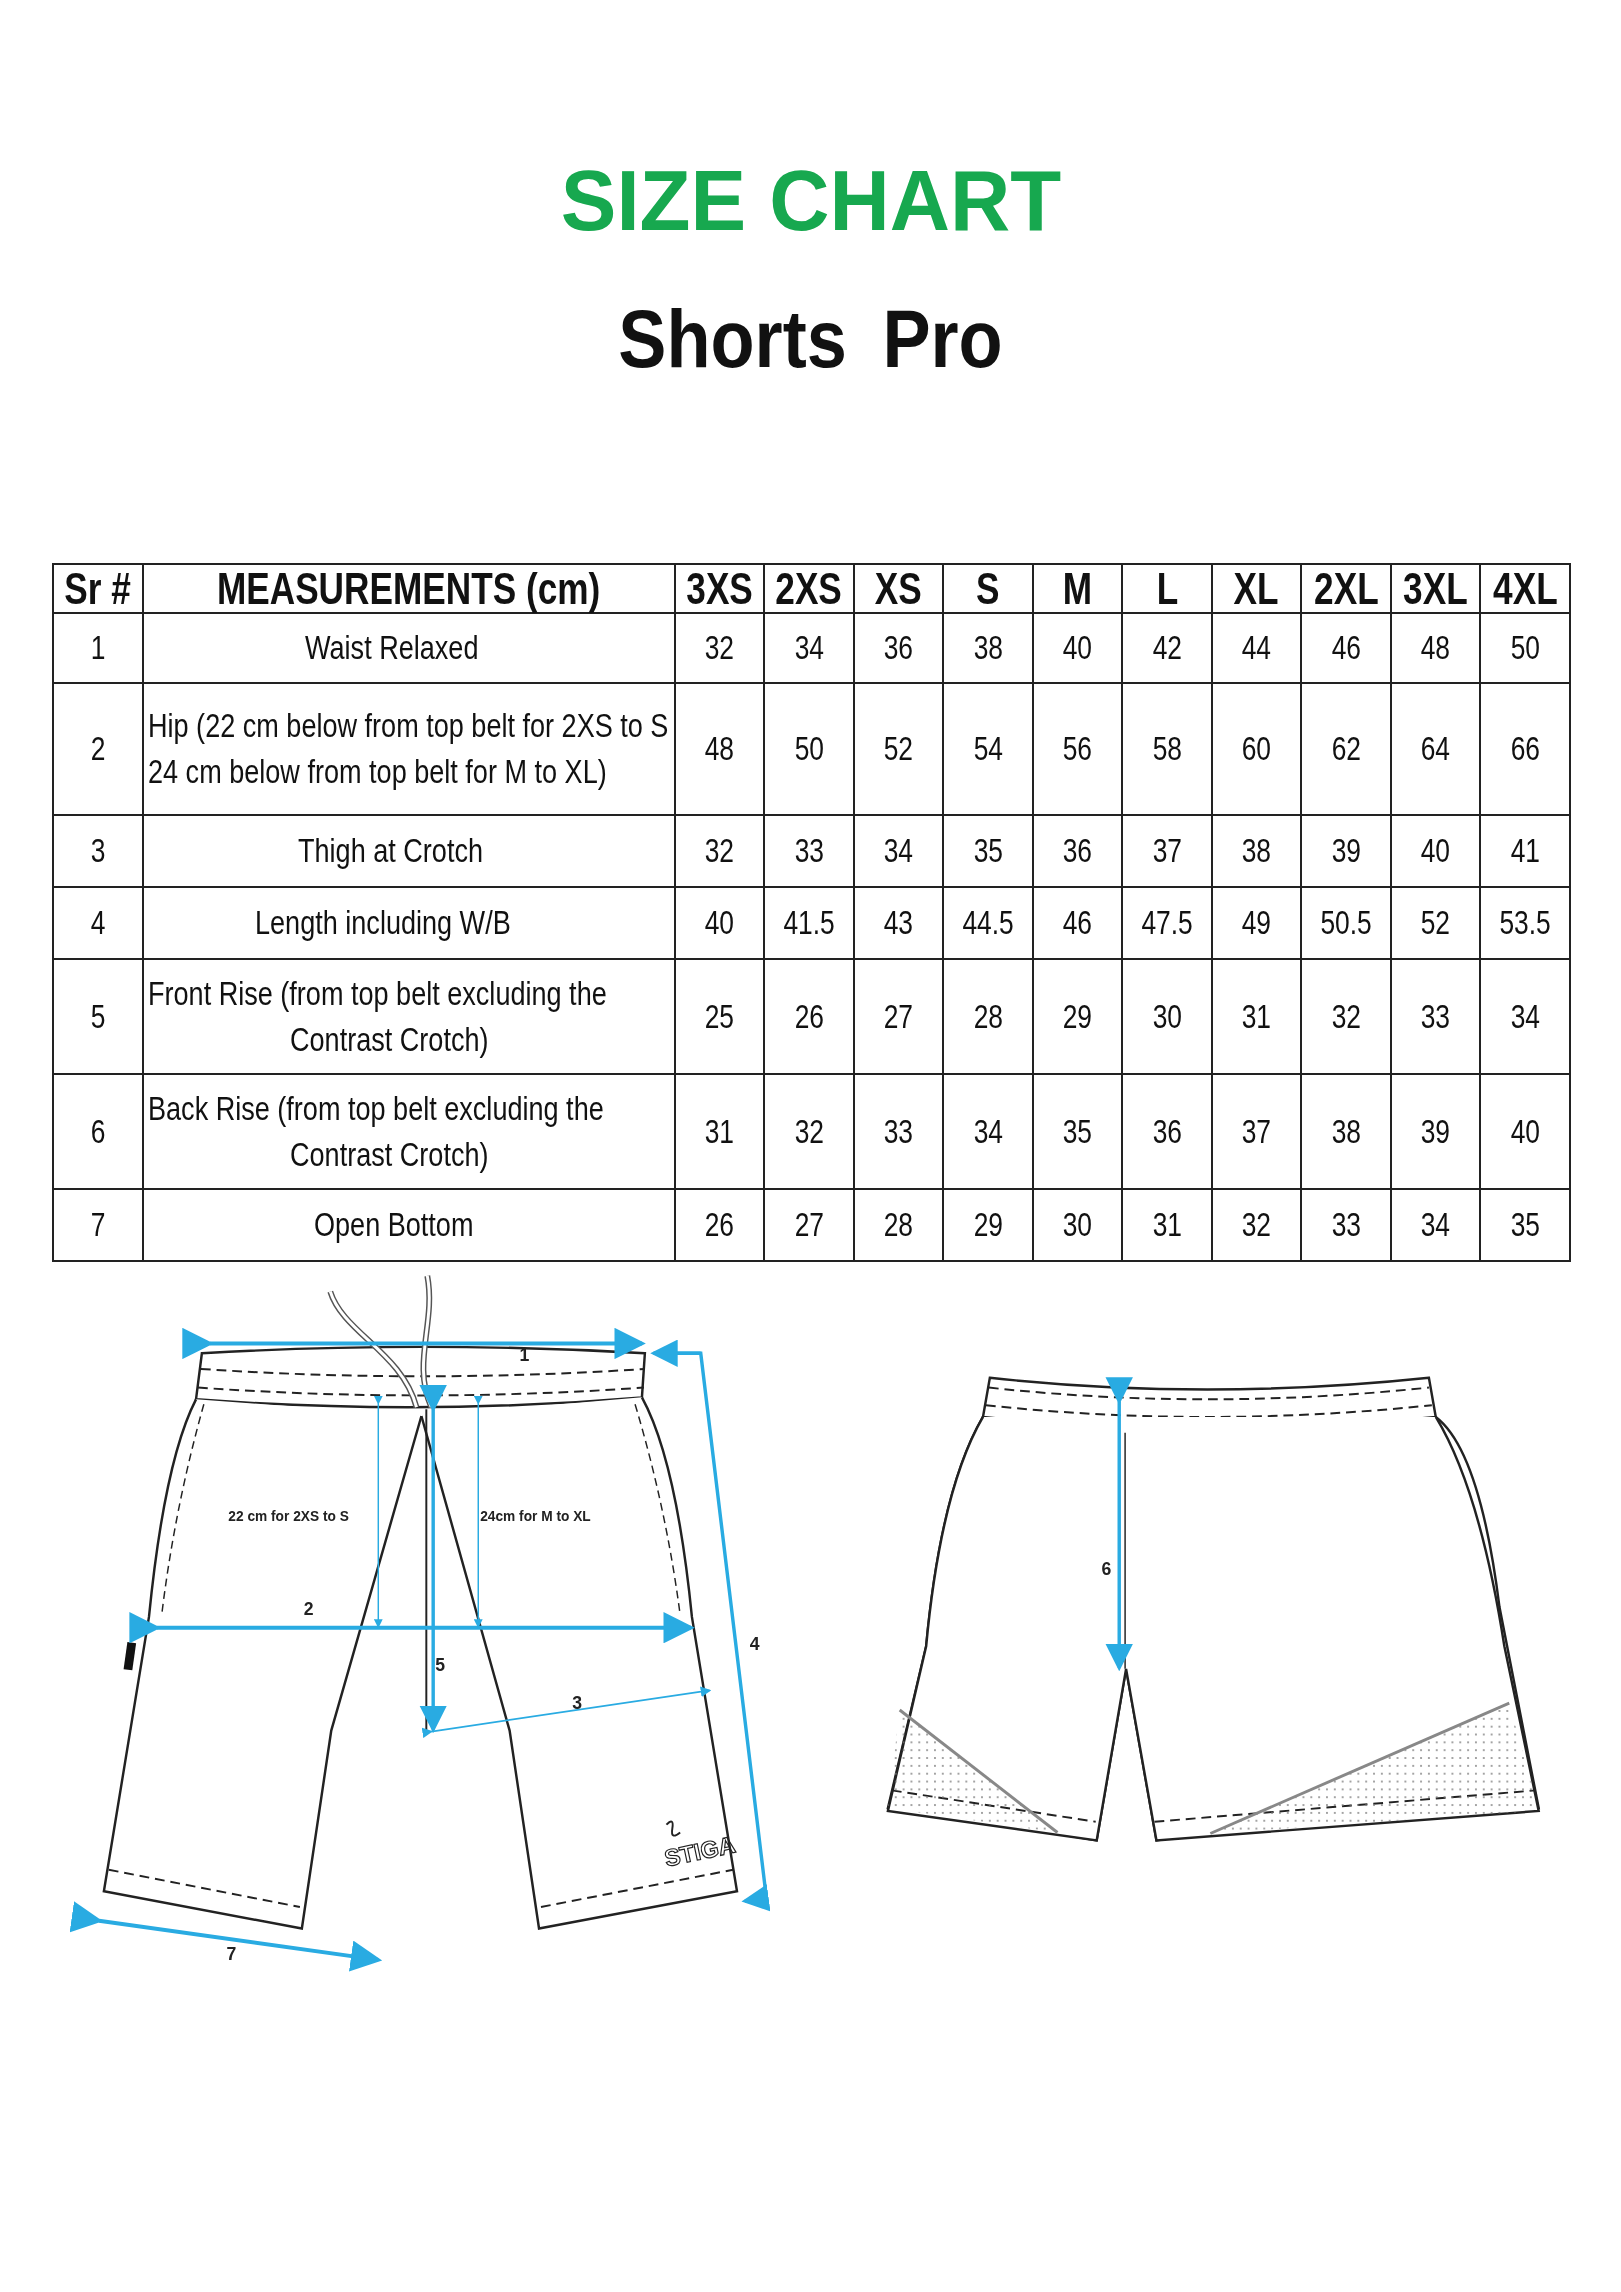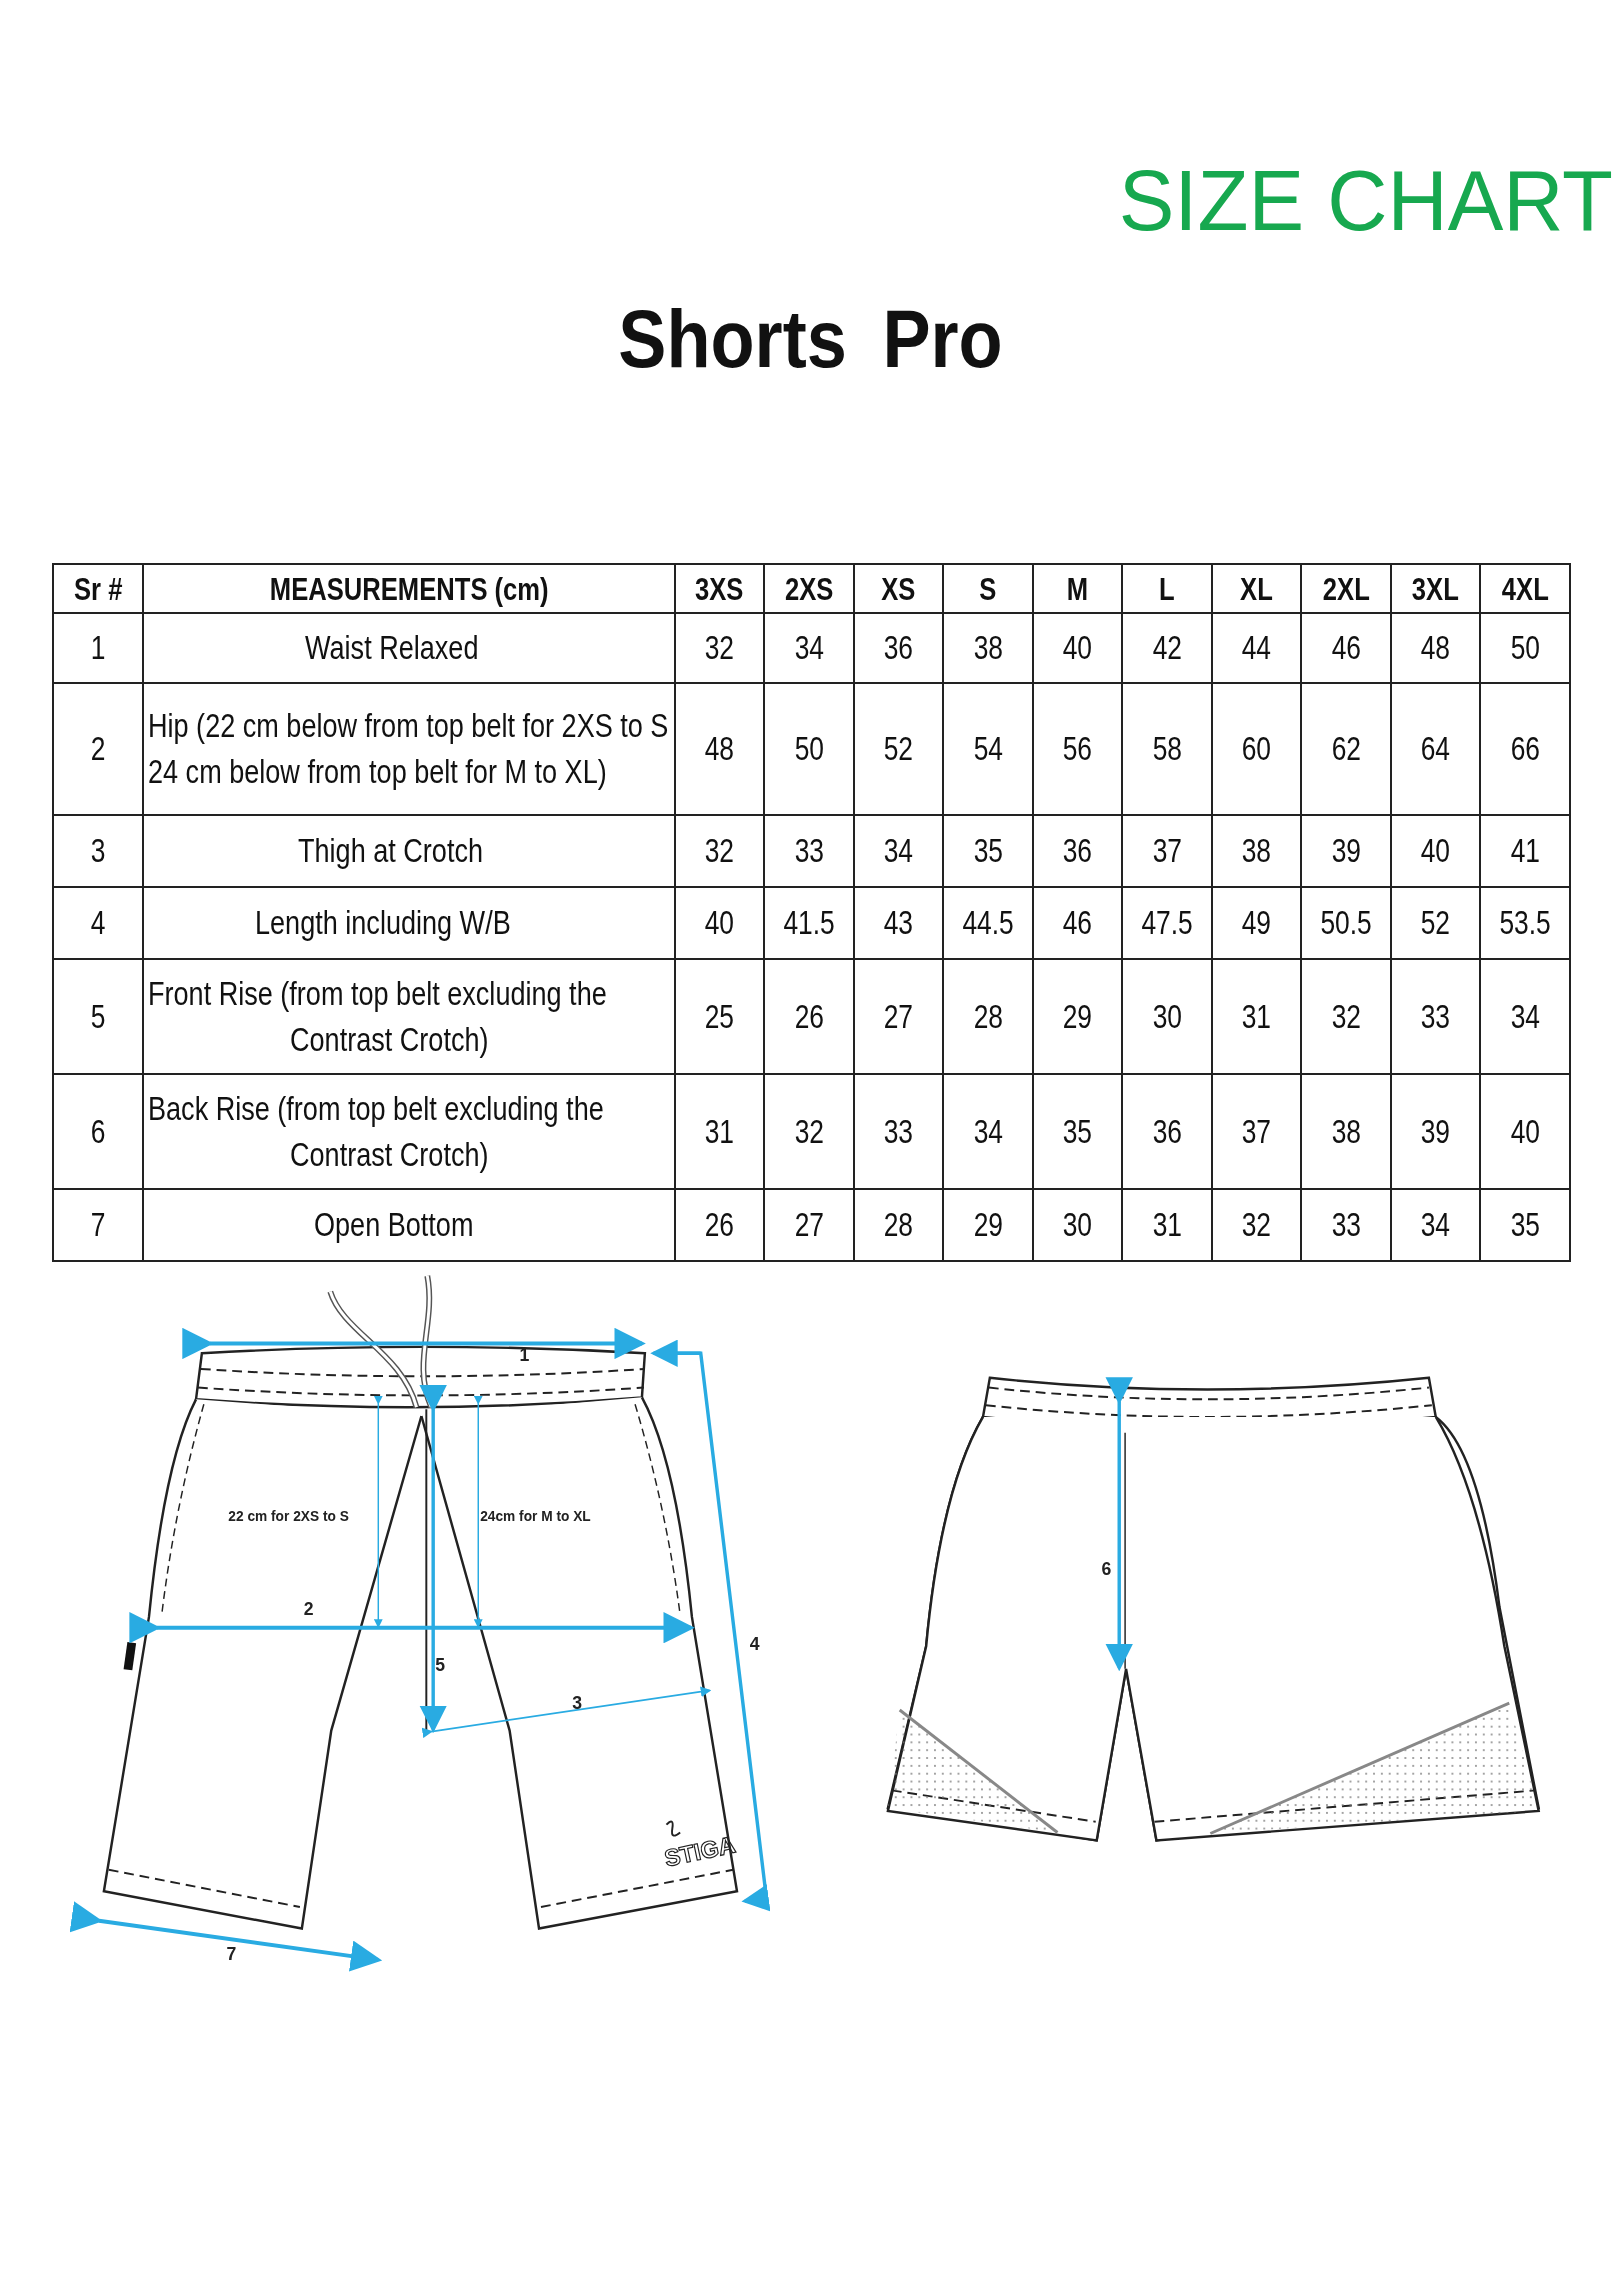--- a/index.html
+++ b/index.html
@@ -1,22 +1,22 @@
 <!DOCTYPE html>
 <html><head>
   <meta charset="utf-8">
   <style>
     html, body { margin: 0; padding: 0; background: #ffffff; }
     body { width: 1621px; height: 2293px; position: relative; overflow: hidden; font-family: "Liberation Sans", sans-serif; color: #111; }
-    .title-main { position: absolute; left: 0; width: 1621px; top: 157px; text-align: right; font-size: 86px; font-weight: normal; letter-spacing: 0px; line-height: 1; }
+    .title-main { position: absolute; left: 0; width: 1621px; top: 157px; text-align: center; font-size: 86px; font-weight: bold; letter-spacing: 0px; line-height: 1; }
     .title-sub { position: absolute; left: 0; width: 1621px; top: 298px; text-align: center; font-size: 82px; font-weight: bold; line-height: 1; color: #111; transform: scaleX(0.88); word-spacing: 17.6px; }
     .title-main span { display: inline-block; transform: scaleX(0.97); }
     table.size { position: absolute; left: 52px; top: 563px; width: 1516px; border-collapse: collapse; table-layout: fixed; }
     table.size td, table.size th { border: 2px solid #222; padding: 0; text-align: center; vertical-align: middle; font-size: 33px; line-height: 46px; }
-    table.size th { font-weight: bold; height: 47px; font-size: 32px; border-radius: 18px; }
+    table.size th { font-weight: bold; height: 47px; font-size: 44px; border-radius: 18px; }
     table.size th span, table.size td span.c { display: inline-block; transform: scaleX(0.8); }
     table.size td.meas { text-align: center; padding-left: 3.9px; }
     table.size td.meas span { display: inline-block; transform: scaleX(0.82); transform-origin: left center; white-space: nowrap; }
     tr.r1 td { height: 68px; }
     tr.r2 td { height: 130px; }
     tr.r3 td { height: 70px; }
     tr.r4 td { height: 70px; }
     tr.r5 td { height: 113px; }
     tr.r6 td { height: 113px; }
     tr.r7 td { height: 70px; }

